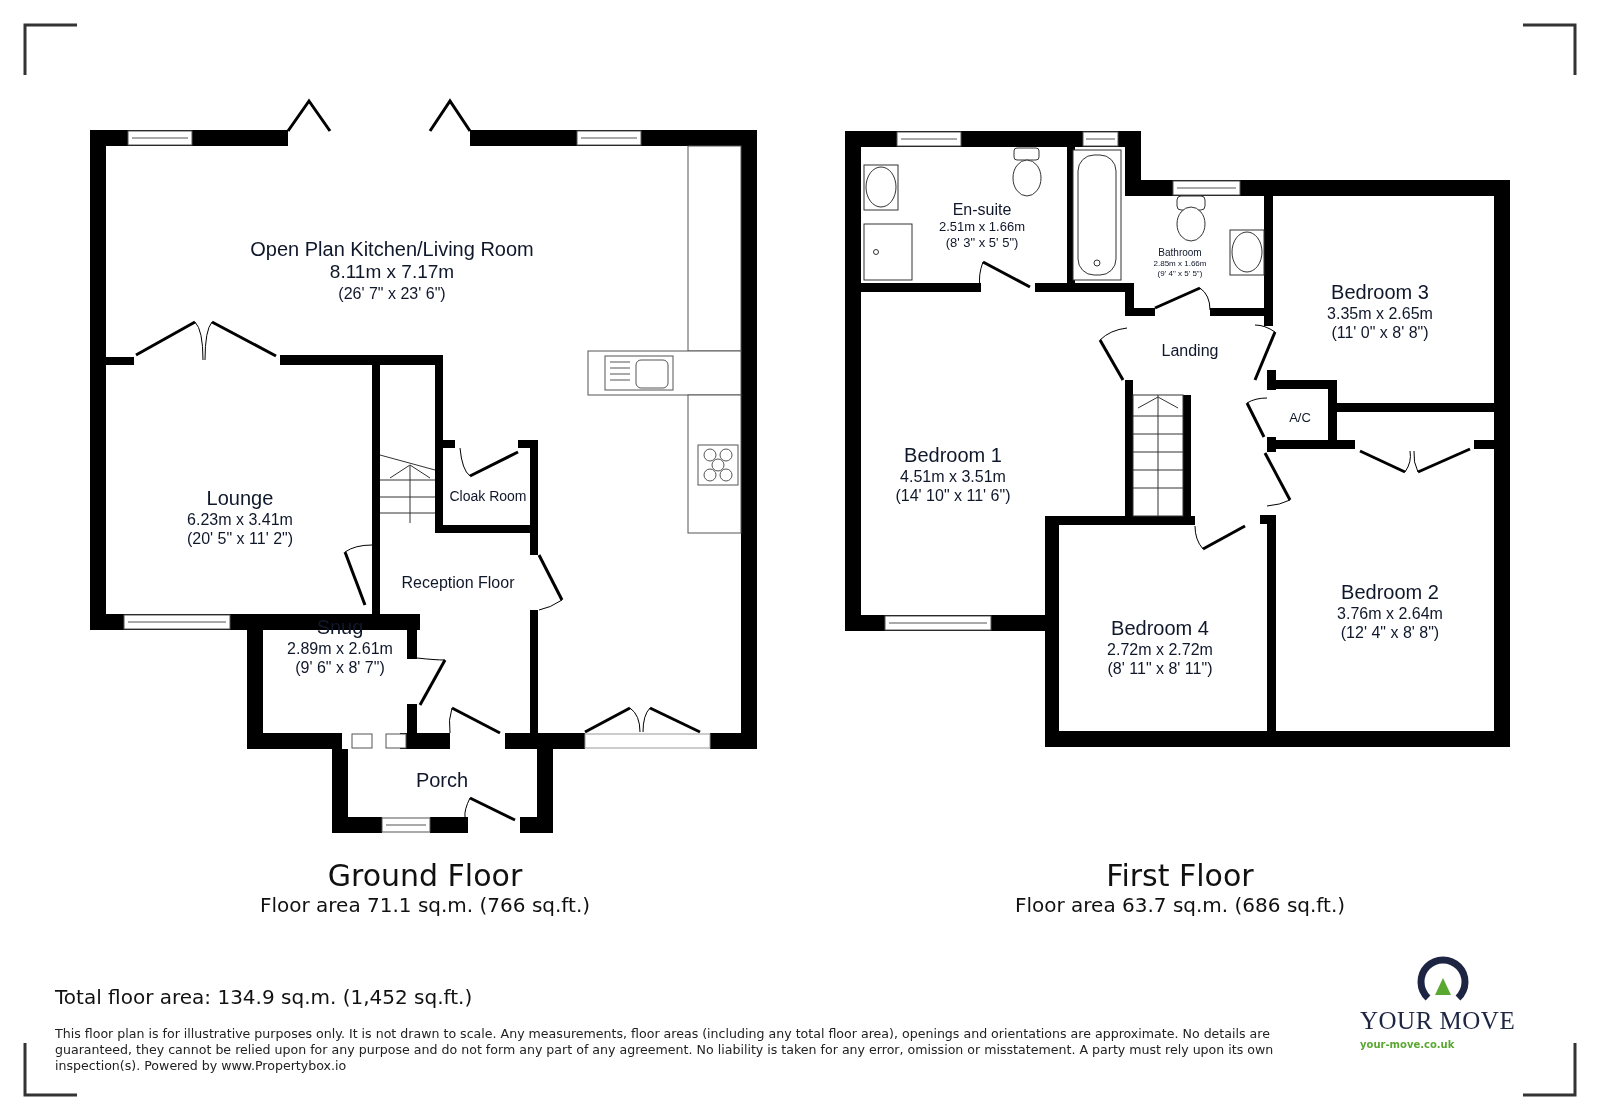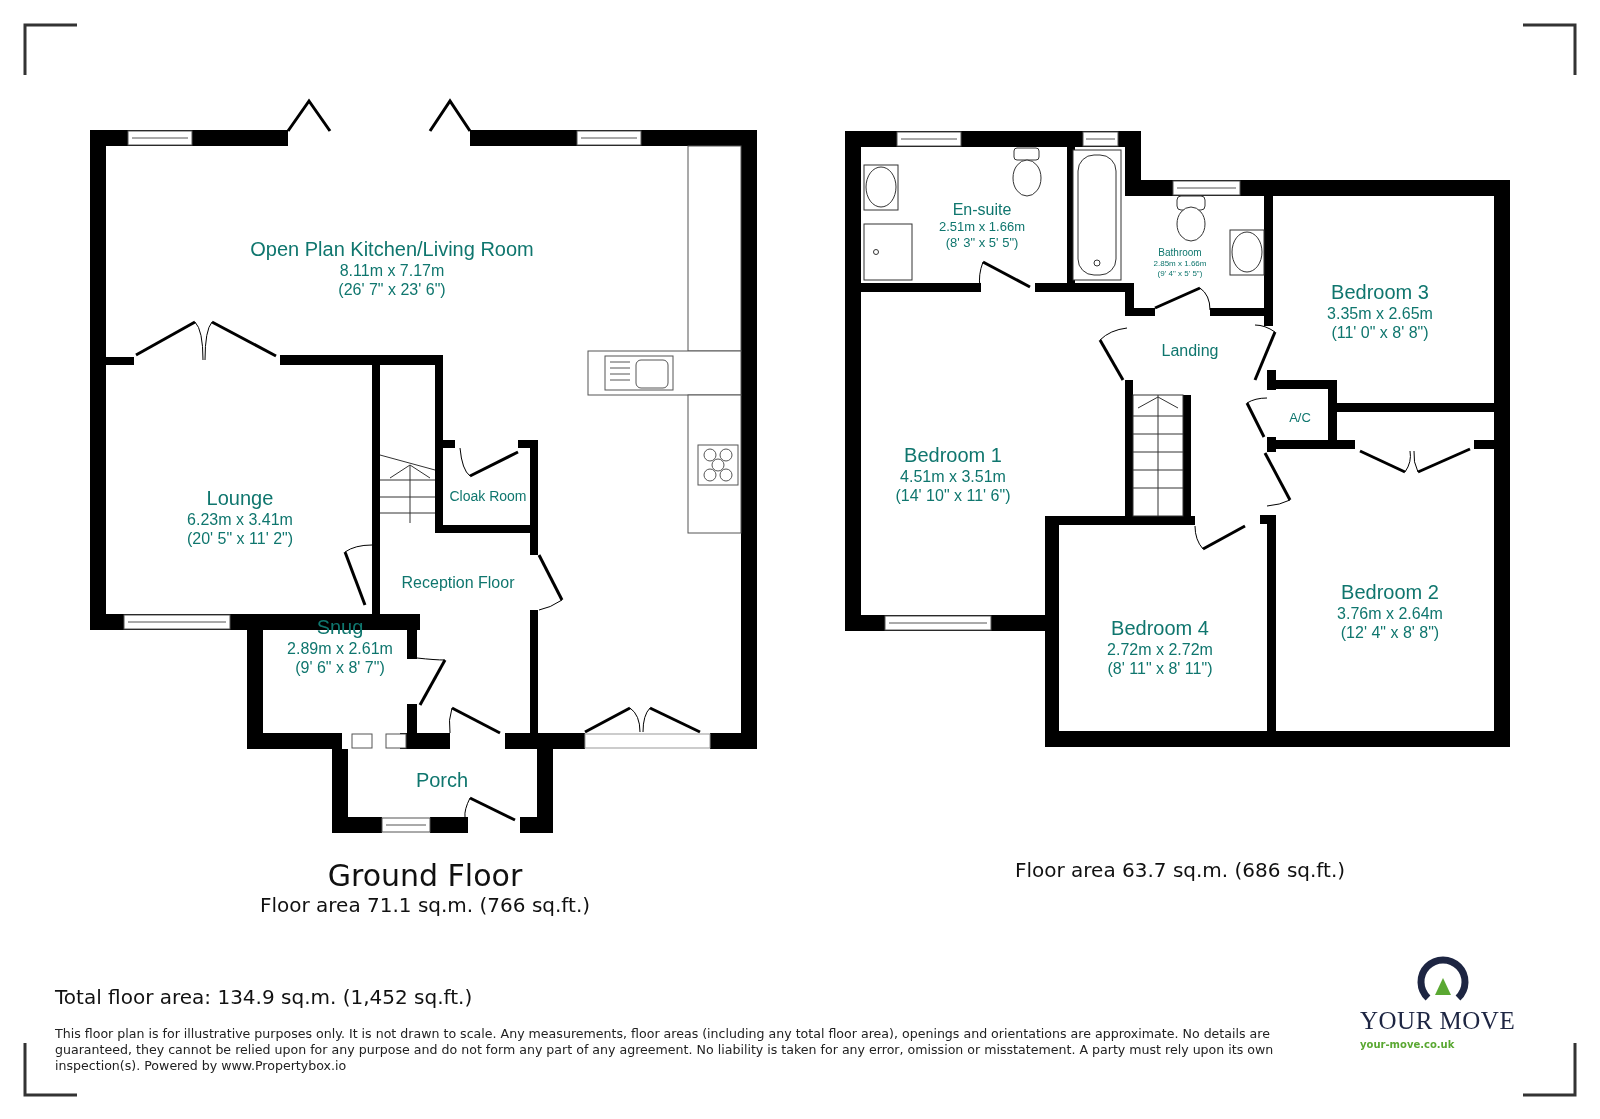--- a/index.html
+++ b/index.html
@@ -1,18 +1,18 @@
 <!DOCTYPE html>
 <html><head>
 <meta charset="utf-8">
 <style>
   html,body{margin:0;padding:0;background:#fff;}
   body{width:1600px;height:1119px;position:relative;overflow:hidden;font-family:"Liberation Sans",sans-serif;color:#111;}
   svg.plan{position:absolute;left:0;top:0;}
-  .lbl{position:absolute;text-align:center;white-space:nowrap;line-height:1.2;color:#0f766e;font-family:"Liberation Sans",sans-serif;transform:translateX(-50%);}
+  .lbl{position:absolute;text-align:center;white-space:nowrap;line-height:1.2;color:#0f172a;font-family:"Liberation Sans",sans-serif;transform:translateX(-50%);}
   .lbl .name{display:block;}
   .lbl .dim{display:block;}
   .floor-title{position:absolute;transform:translateX(-50%);text-align:center;white-space:nowrap;font-family:"DejaVu Sans",sans-serif;}
   .floor-title .t{display:block;font-size:30px;}
   .floor-title .a{display:block;font-size:20px;}
   .total{position:absolute;left:55px;top:985px;font-family:"DejaVu Sans",sans-serif;font-size:20px;}
   .disclaimer{position:absolute;left:55px;top:1026px;width:1240px;font-family:"DejaVu Sans",sans-serif;font-size:12.6px;line-height:16px;color:#222;}
   .logo{position:absolute;left:1360px;top:955px;width:160px;}
   .logo .brand{display:block;font-family:"Liberation Serif",serif;font-size:25px;color:#1d2542;letter-spacing:0.5px;margin-top:2px;}
   .logo .url{display:block;font-family:"DejaVu Sans",sans-serif;font-size:10px;color:#5aa832;font-weight:bold;margin-top:4px;}
@@ -240,21 +240,21 @@
   </g>
 
   <g>
     <path d="M1428,998 A22,22 0 1,1 1458,998" stroke="#1d2542" stroke-width="7" fill="none"></path>
     <polygon points="1443,978 1435,995 1451,995" fill="#5aa832"></polygon>
   </g>
 </svg>
 
 <div class="lbl" style="left:392px;top:237px;font-size:20px;">
   <span class="name">Open Plan Kitchen/Living Room</span>
-  <span class="dim" style="font-size:16px">8.11m x 7.17m</span>
+  <span class="dim" style="font-size:19px">8.11m x 7.17m</span>
   <span class="dim" style="font-size:16px">(26' 7" x 23' 6")</span>
 </div>
 <div class="lbl" style="left:240px;top:486px;font-size:20px;">
   <span class="name">Lounge</span>
   <span class="dim" style="font-size:16px">6.23m x 3.41m</span>
   <span class="dim" style="font-size:16px">(20' 5" x 11' 2")</span>
 </div>
 <div class="lbl" style="left:488px;top:488px;font-size:14px;">
   <span class="name">Cloak Room</span>
 </div>
@@ -305,20 +305,21 @@
   <span class="name">Bedroom 2</span>
   <span class="dim" style="font-size:16px">3.76m x 2.64m</span>
   <span class="dim" style="font-size:16px">(12' 4" x 8' 8")</span>
 </div>
 
 <div class="floor-title" style="left:425px;top:858px;">
   <span class="t">Ground Floor</span>
   <span class="a">Floor area 71.1 sq.m. (766 sq.ft.)</span>
 </div>
 <div class="floor-title" style="left:1180px;top:858px;">
+  <span class="t">First Floor</span>
   <span class="a">Floor area 63.7 sq.m. (686 sq.ft.)</span>
 </div>
 
 <div class="total">Total floor area: 134.9 sq.m. (1,452 sq.ft.)</div>
 <div class="disclaimer">This floor plan is for illustrative purposes only. It is not drawn to scale. Any measurements, floor areas (including any total floor area), openings and orientations are approximate. No details are guaranteed, they cannot be relied upon for any purpose and do not form any part of any agreement. No liability is taken for any error, omission or misstatement. A party must rely upon its own inspection(s). Powered by www.Propertybox.io</div>
 
 <div class="logo">
   <div style="height:50px"></div>
   <span class="brand">YOUR MOVE</span>
   <span class="url">your-move.co.uk</span>

